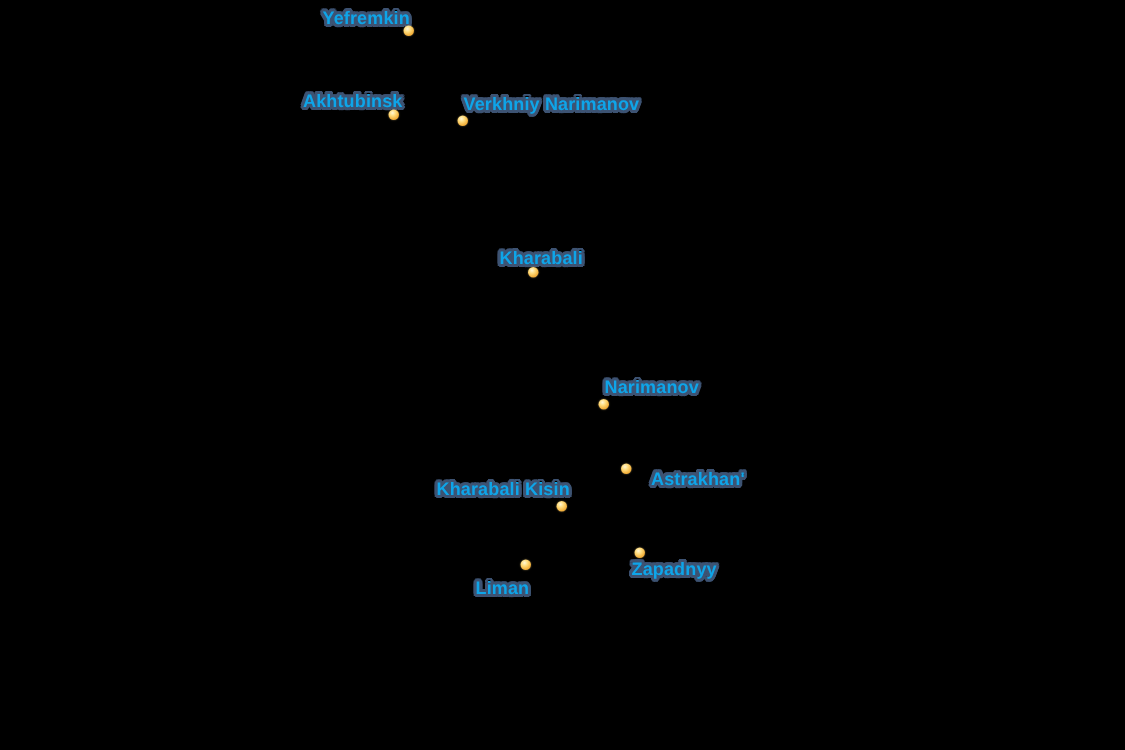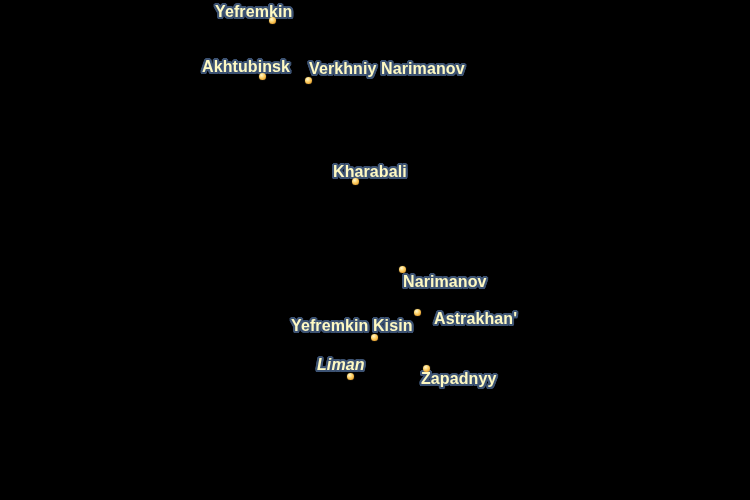--- a/index.html
+++ b/index.html
@@ -11,25 +11,25 @@
     position: relative;
     width: 750px;
     height: 500px;
     background: #000000;
     overflow: hidden;
     font-family: "Liberation Sans", sans-serif;
   }
   .city-label {
     position: absolute;
     z-index: 2;
-    font-size: 16px;
+    font-size: 12px;
     font-weight: bold;
     line-height: 14px;
     letter-spacing: 0.1px;
-    color: #fef9c3;
+    color: #0ea5e9;
     white-space: nowrap;
     cursor: pointer;
     text-shadow:
       -1.5px -1.5px 0 #3D5373,  1.5px -1.5px 0 #3D5373,
       -1.5px  1.5px 0 #3D5373,  1.5px  1.5px 0 #3D5373,
       -2px 0 0 #3D5373,  2px 0 0 #3D5373,
        0 -2px 0 #3D5373,  0 2px 0 #3D5373,
       -1px -2px 0 #3D5373,  1px -2px 0 #3D5373,
       -1px  2px 0 #3D5373,  1px  2px 0 #3D5373,
       -2px -1px 0 #3D5373,  2px -1px 0 #3D5373,
@@ -53,24 +53,24 @@
 <div class="map-canvas">
   <div>
       <div class="city-label" style="left: 215px; top: 5px;">Yefremkin</div>
       <div class="city-dot" style="left: 268.5px; top: 16.5px;"></div>
       <div class="city-label" style="left: 202px; top: 60px;">Akhtubinsk</div>
       <div class="city-dot" style="left: 258.5px; top: 72.5px;"></div>
       <div class="city-label" style="left: 309px; top: 62px;">Verkhniy Narimanov</div>
       <div class="city-dot" style="left: 304.5px; top: 76.5px;"></div>
       <div class="city-label" style="left: 301px; top: 165px; margin-left: 32px;">Kharabali</div>
       <div class="city-dot" style="left: 351.5px; top: 177.5px;"></div>
-      <div class="city-label" style="left: 403px; top: 251px; margin-top: 24px;">Narimanov</div>
+      <div class="city-label" style="left: 403px; top: 251px;">Narimanov</div>
       <div class="city-dot" style="left: 398.5px; top: 265.5px;"></div>
-      <div class="city-label" style="left: 291px; top: 319px;">Yefremkin Kisin</div>
+      <div class="city-label" style="left: 291px; top: 319px;">Kharabali Kisin</div>
       <div class="city-dot" style="left: 370.5px; top: 333.5px;"></div>
       <div class="city-label" style="left: 419px; top: 312px; padding-left: 15px;">Astrakhan'</div>
       <div class="city-dot" style="left: 413.5px; top: 308.5px;"></div>
-      <div class="city-label" style="left: 317px; top: 358px; font-style: italic;">Liman</div>
+      <div class="city-label" style="left: 317px; top: 385px;">Liman</div>
       <div class="city-dot" style="left: 346.5px; top: 372.5px;"></div>
       <div class="city-label" style="left: 421px; top: 372px;">Zapadnyy</div>
       <div class="city-dot" style="left: 422.5px; top: 364.5px;"></div>
     </div>
 </div>
 
 </body></html>

